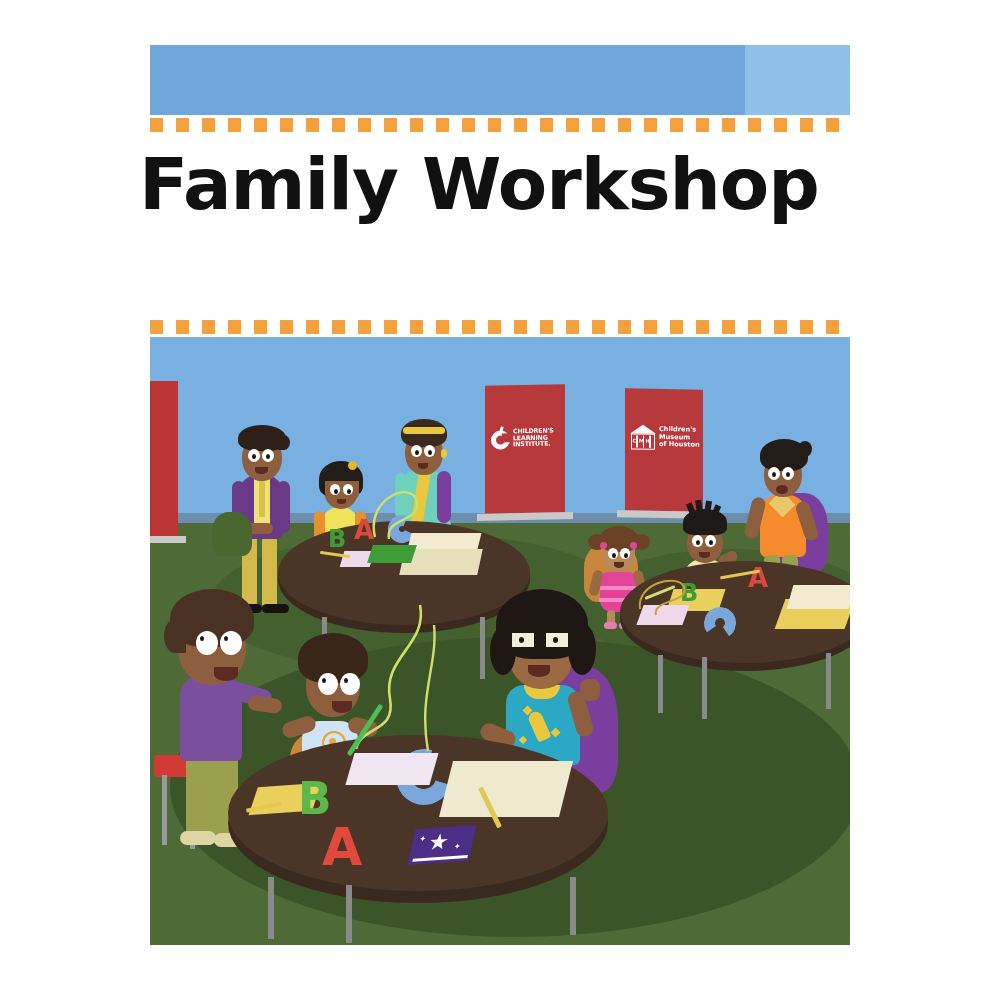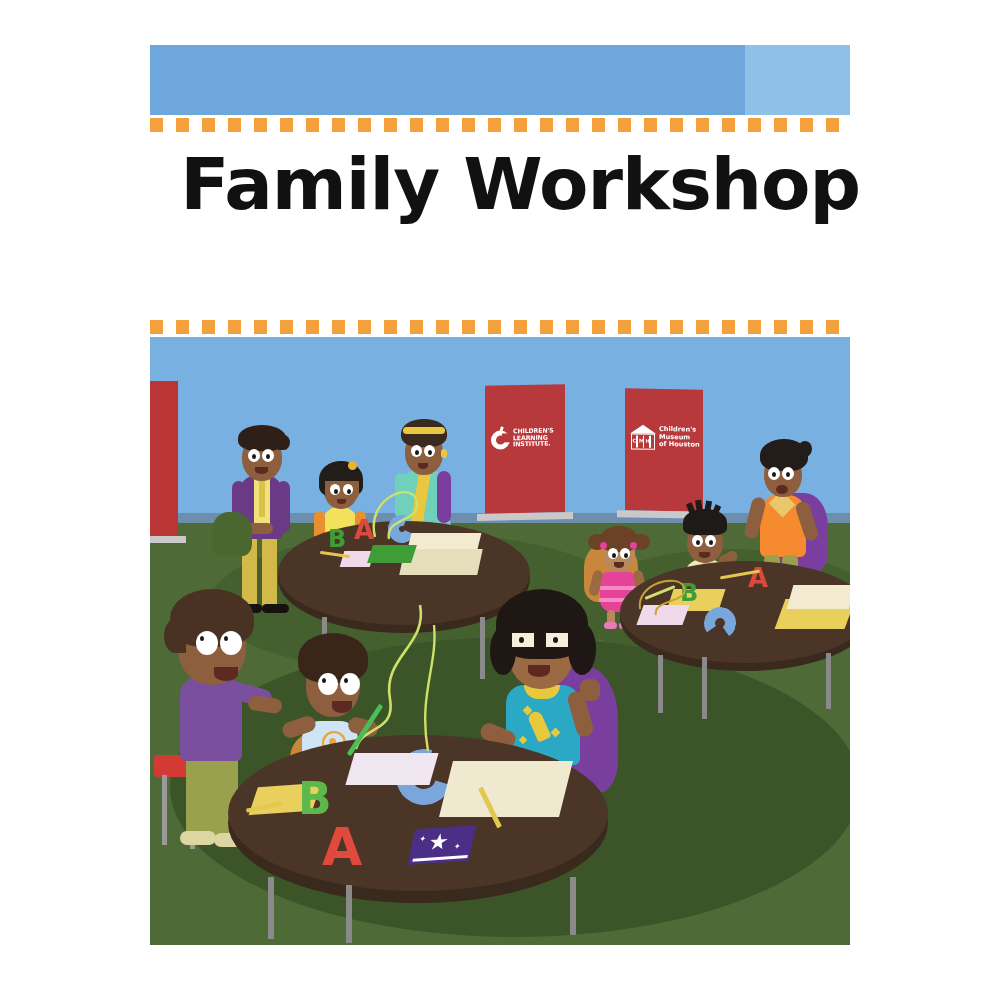--- a/index.html
+++ b/index.html
@@ -12,21 +12,21 @@
   
   .header-band{position:absolute;left:150px;top:45px;width:700px;height:70px;}
   .header-band .hb-main{position:absolute;left:0;top:0;width:595px;height:70px;background:#6ea7dc;}
   .header-band .hb-light{position:absolute;left:595px;top:0;width:105px;height:70px;background:#8fc0e8;}
 
   
   .dash-rule{position:absolute;left:150px;width:700px;height:14px;overflow:hidden;}
   .dash-rule .dash{position:absolute;top:0;width:13px;height:14px;background:#f4a03c;}
 
   
-  .title-block{position:absolute;left:160px;top:150px;width:700px;text-align:right;}
+  .title-block{position:absolute;left:139px;top:150px;width:700px;text-align:left;}
   .title-line{
     font-family:"DejaVu Sans",sans-serif;font-weight:bold;
     font-size:72px;line-height:0.96;color:#111111;letter-spacing:-1px;
     margin:0;
   }
 
   
   .illus{position:absolute;left:150px;top:337px;width:700px;height:608px;overflow:hidden;background:#79b0e2;}
   .wall{position:absolute;left:0;top:0;width:700px;height:185px;background:#79b0e2;}
   .baseboard{position:absolute;left:0;top:176px;width:700px;height:12px;background:#6d8fad;}

